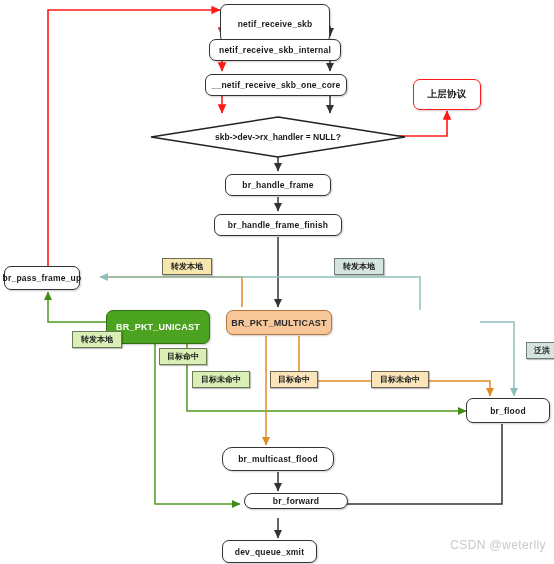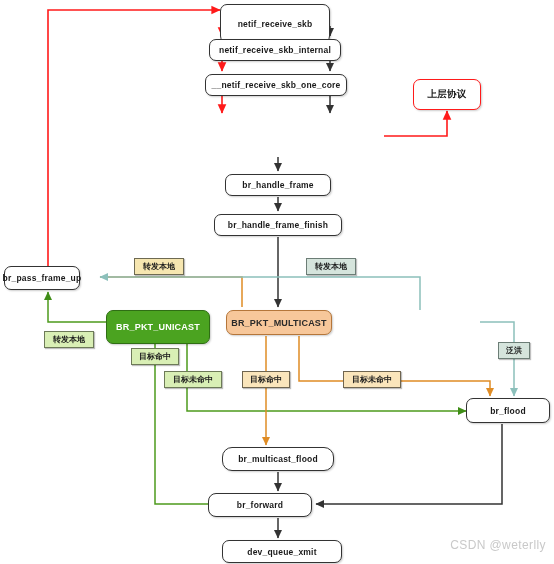--- a/index.html
+++ b/index.html
@@ -93,20 +93,21 @@
     display: flex;
     align-items: center;
     justify-content: center;
     font-size: 8px;
     font-weight: bold;
     color: #1b1b1b;
     border: 1.2px solid #707070;
     box-shadow: 1px 1px 1px rgba(0,0,0,0.25);
     white-space: nowrap;
     font-family: "DejaVu Sans", "Liberation Sans", sans-serif;
+    margin-left: 28px;
   }
   .tag.khaki   { background: #f6e6b0; border-color: #6e6a52; }
   .tag.green   { background: #d9efb5; border-color: #6d7a58; }
   .tag.teal    { background: #d5e4dc; border-color: #6c7d76; }
   .tag.orange  { background: #fae5bb; border-color: #6f6550; }
   .watermark {
     position: absolute;
     right: 8px;
     bottom: 12px;
     font-size: 12px;
@@ -193,41 +194,47 @@
       <path d="M480,322 L514,322 L514,396" stroke="#8cc0bb" marker-end="url(#ar-teal)"></path>
     </g>
   </svg>
 
   <div class="node plain" style="left:220px; top:4px; width:110px; height:39px;">netif_receive_skb</div>
 
   <div class="node plain" style="left:209px; top:39px; width:132px; height:22px;">netif_receive_skb_internal</div>
 
   <div class="node plain" style="left:205px; top:74px; width:142px; height:22px;">__netif_receive_skb_one_core</div>
 
+  <div class="diamond-wrap" style="left:150px; top:116px; width:256px; height:42px;">
+    <svg width="256" height="42" viewBox="0 0 256 42">
+      <polygon points="128,1 255,21 128,41 1,21" fill="#ffffff" stroke="#222222" stroke-width="1.4"></polygon>
+    </svg>
+    <div class="dtext">skb-&gt;dev-&gt;rx_handler = NULL?</div>
+  </div>
 
   <div class="node plain" style="left:225px; top:174px; width:106px; height:22px;">br_handle_frame</div>
 
   <div class="node plain" style="left:214px; top:214px; width:128px; height:22px;">br_handle_frame_finish</div>
 
   <div class="node plain" style="left:4px; top:266px; width:76px; height:24px;">br_pass_frame_up</div>
 
   <div class="node upper" style="left:413px; top:79px; width:68px; height:31px;">上层协议</div>
 
   <div class="node unicast" style="left:106px; top:310px; width:104px; height:34px;">BR_PKT_UNICAST</div>
 
   <div class="node multicast" style="left:226px; top:310px; width:106px; height:25px;">BR_PKT_MULTICAST</div>
 
 
   <div class="node plain" style="left:466px; top:398px; width:84px; height:25px;">br_flood</div>
 
   <div class="node plain" style="left:222px; top:447px; width:112px; height:24px;border-radius:10px;">br_multicast_flood</div>
 
-  <div class="node plain" style="left:208px; top:493px; width:104px; height:24px;border-radius:8px;">br_forward</div>
-
-  <div class="node plain" style="left:222px; top:540px; width:120px; height:23px;text-align:center;">dev_queue_xmit</div>
+  <div class="node plain" style="left:244px; top:493px; width:104px; height:16px;border-radius:8px;">br_forward</div>
+
+  <div class="node plain" style="left:222px; top:540px; width:95px; height:23px;text-align:center;">dev_queue_xmit</div>
 
   <div class="tag khaki" style="left:134px; top:258px; width:50px; height:17px;">转发本地</div>
 
   <div class="tag teal" style="left:306px; top:258px; width:50px; height:17px;">转发本地</div>
 
   <div class="tag green" style="left:44px; top:331px; width:50px; height:17px;">转发本地</div>
 
   <div class="tag green" style="left:131px; top:348px; width:48px; height:17px;">目标命中</div>
 
   <div class="tag green" style="left:164px; top:371px; width:58px; height:17px;">目标未命中</div>

